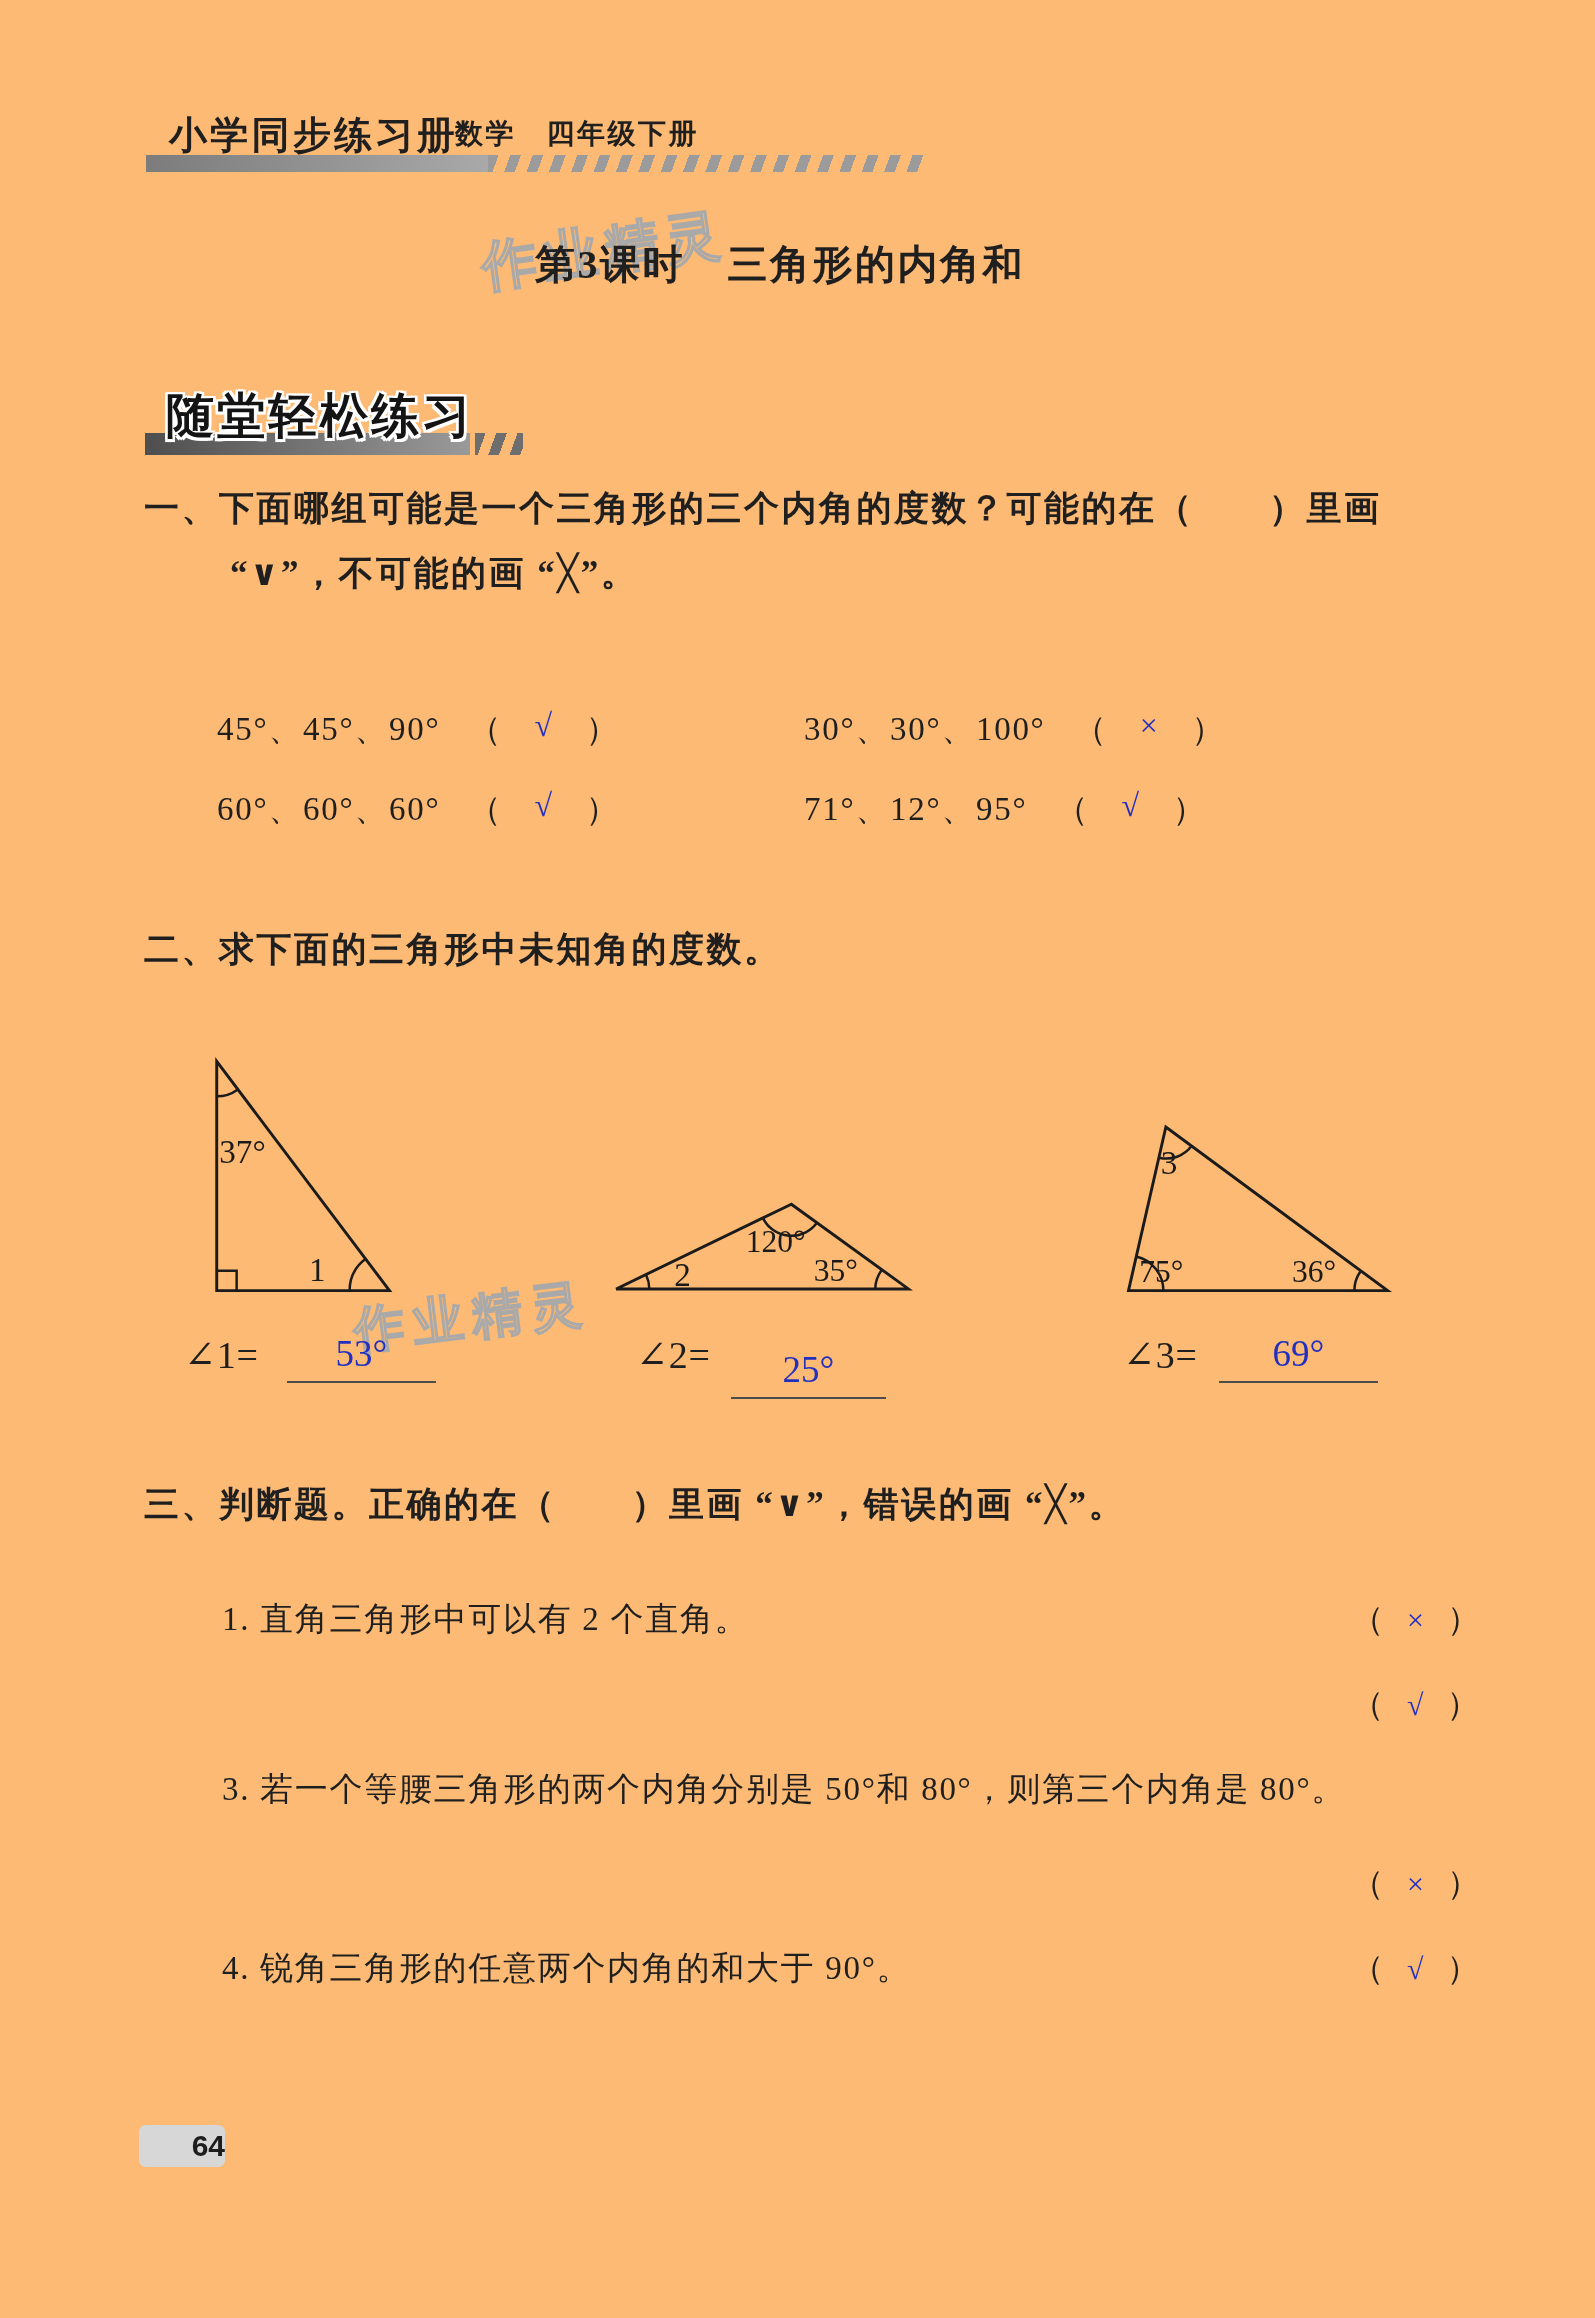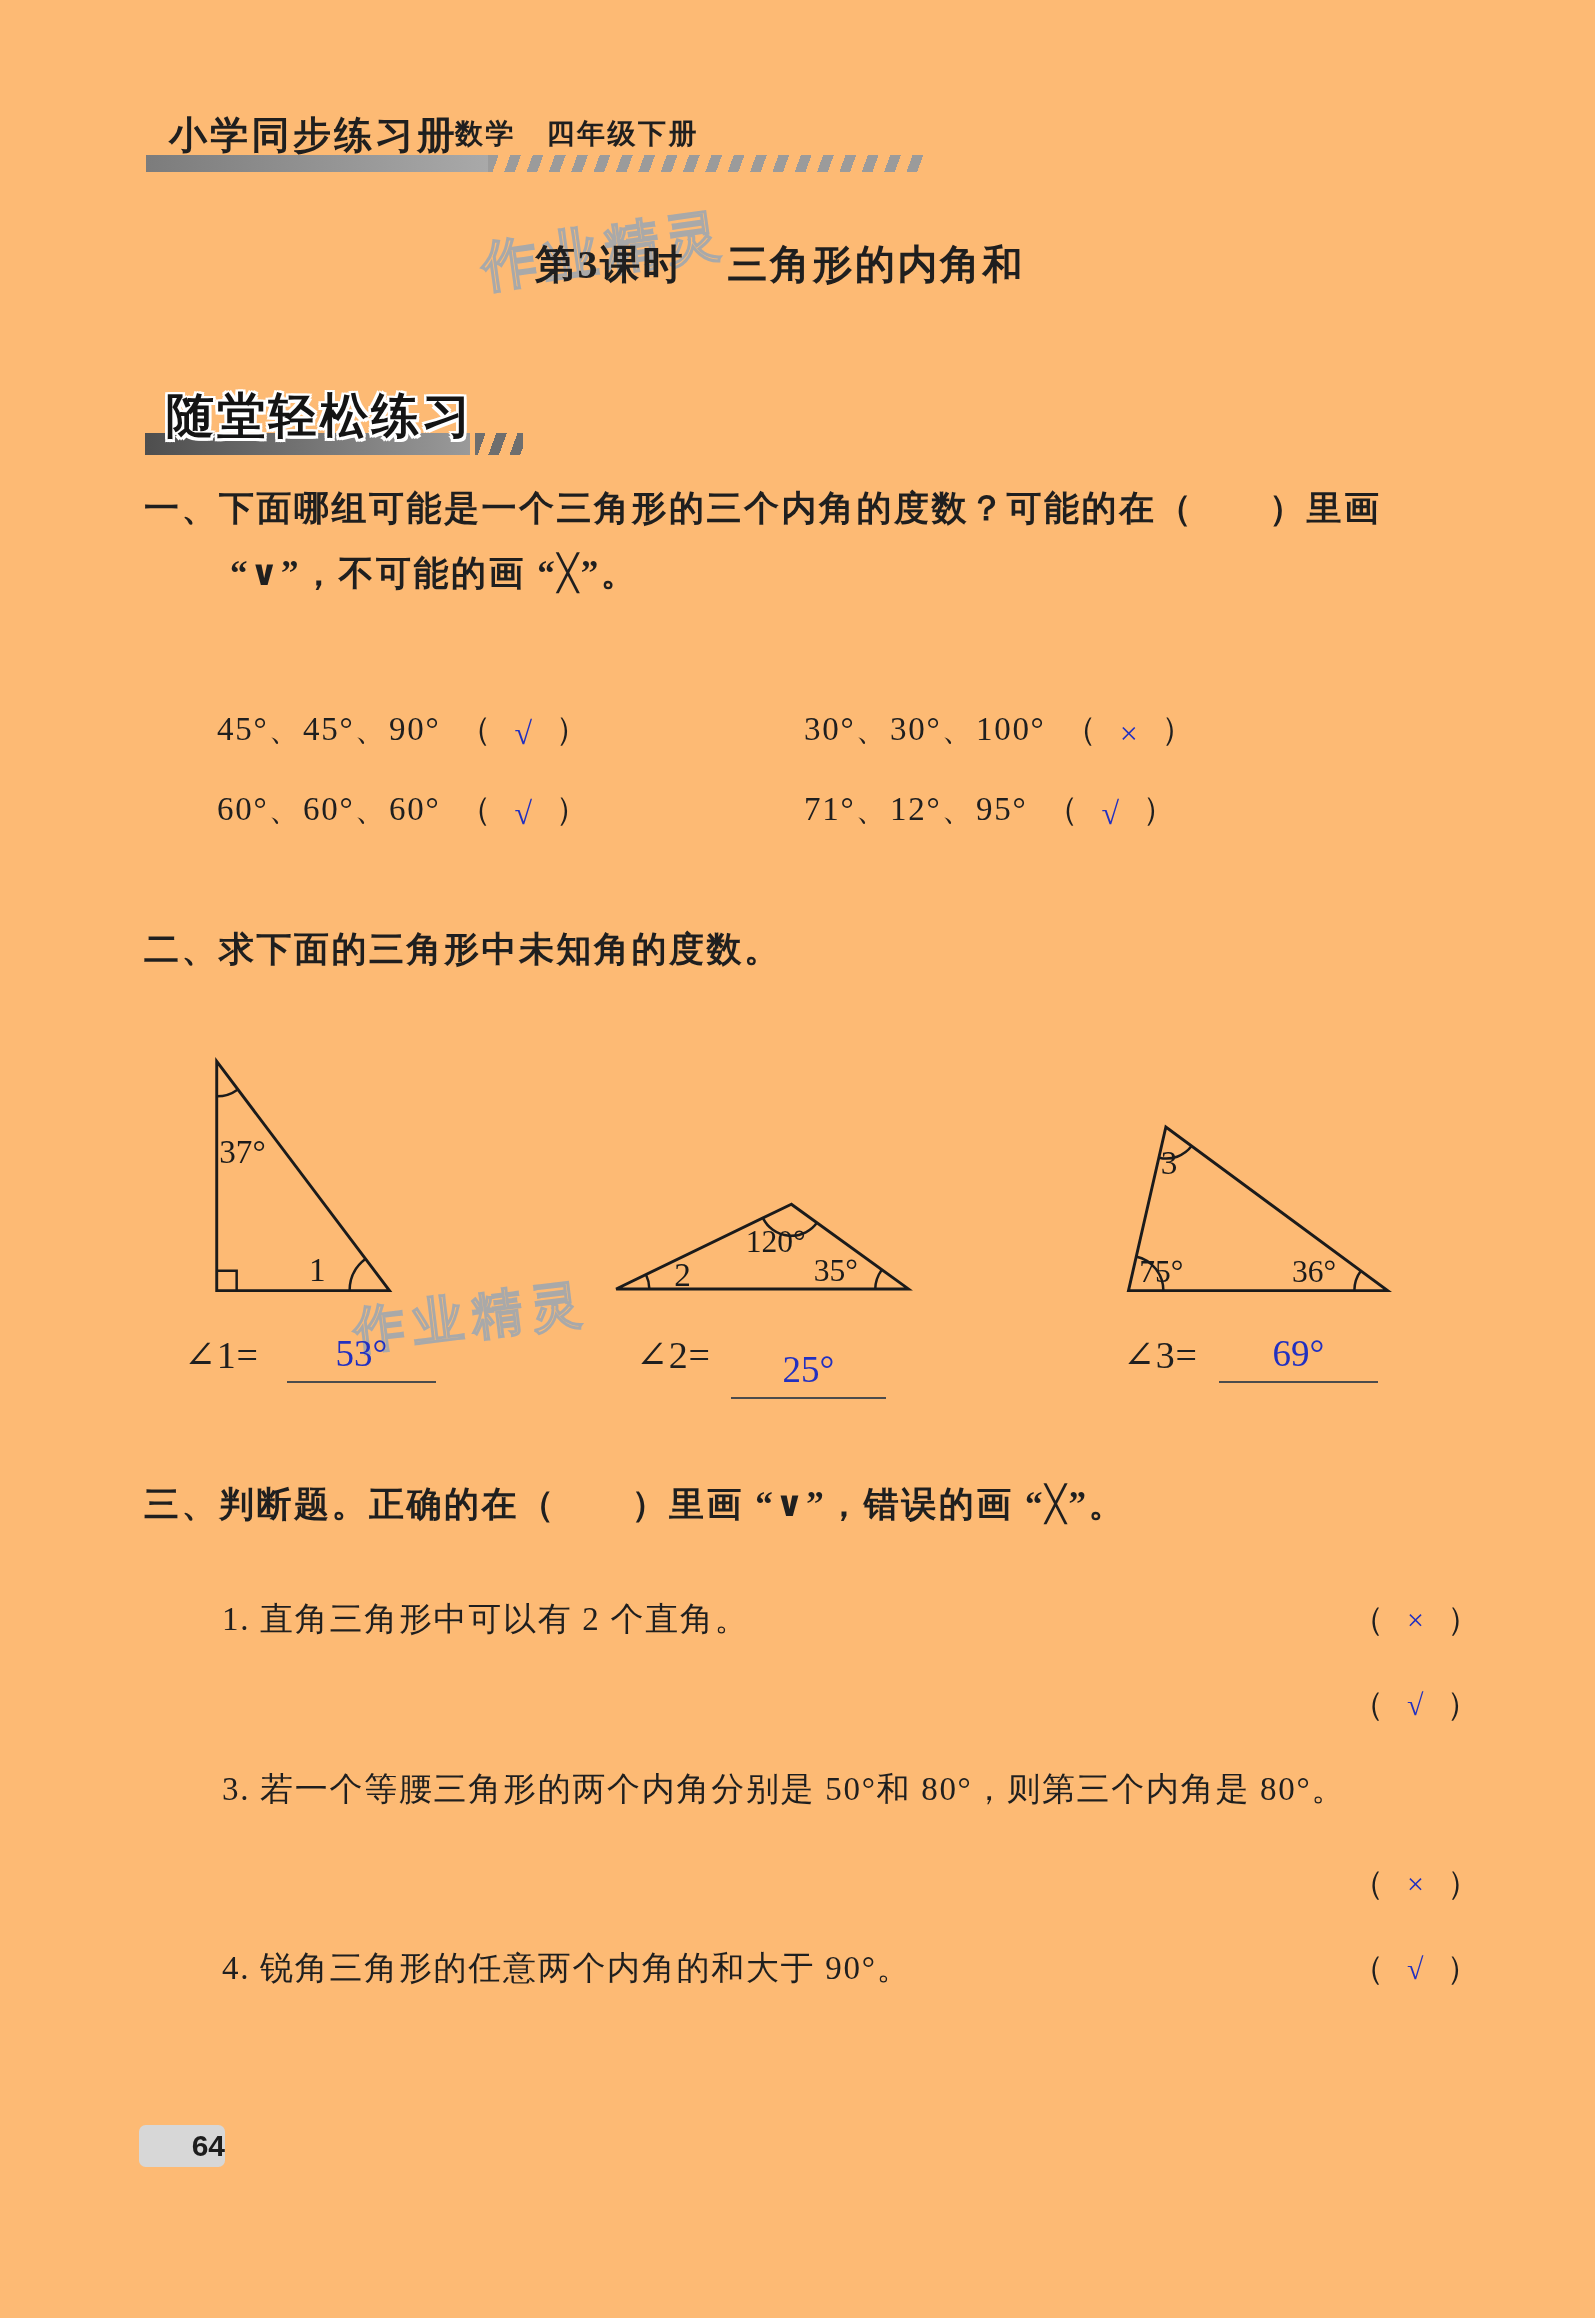--- a/index.html
+++ b/index.html
@@ -31,21 +31,21 @@
       font-family:"Liberation Sans","DejaVu Sans",sans-serif;color:#141414;
       text-shadow:-2.5px -2.5px 0 #fff,2.5px -2.5px 0 #fff,-2.5px 2.5px 0 #fff,2.5px 2.5px 0 #fff,
                   0 -2.5px 0 #fff,0 2.5px 0 #fff,-2.5px 0 0 #fff,2.5px 0 0 #fff;}
   
   .q-head{font-size:35px;font-weight:bold;letter-spacing:2.5px;}
   .q1-l1{left:144px;top:485px;}
   .q1-l2{left:230px;top:550px;}
   .q2-h{left:144px;top:926px;}
   .q3-h{left:144px;top:1481px;}
   
-  .opt{font-size:33px;letter-spacing:1.7px;display:flex;align-items:flex-end;}
+  .opt{font-size:33px;letter-spacing:1.7px;display:flex;align-items:flex-start;gap:10px;}
   .opt .lbl{margin-right:18px;}
   .opt .mark{margin:0 21.6px;font-size:32px;}
   .optA{left:217px;top:707px;} .optB{left:804px;top:707px;}
   .optC{left:217px;top:787px;} .optD{left:804px;top:787px;}
   
   .tri-svg{left:0;top:1038px;}
   .tri-svg text{font-family:"Liberation Serif","DejaVu Serif",serif;fill:#1b1b1b;}
   
   .ans-label{font-size:38px;letter-spacing:0.8px;}
   .ans-blank{height:51px;border-bottom:2.5px solid #4c4c4c;text-align:center;

